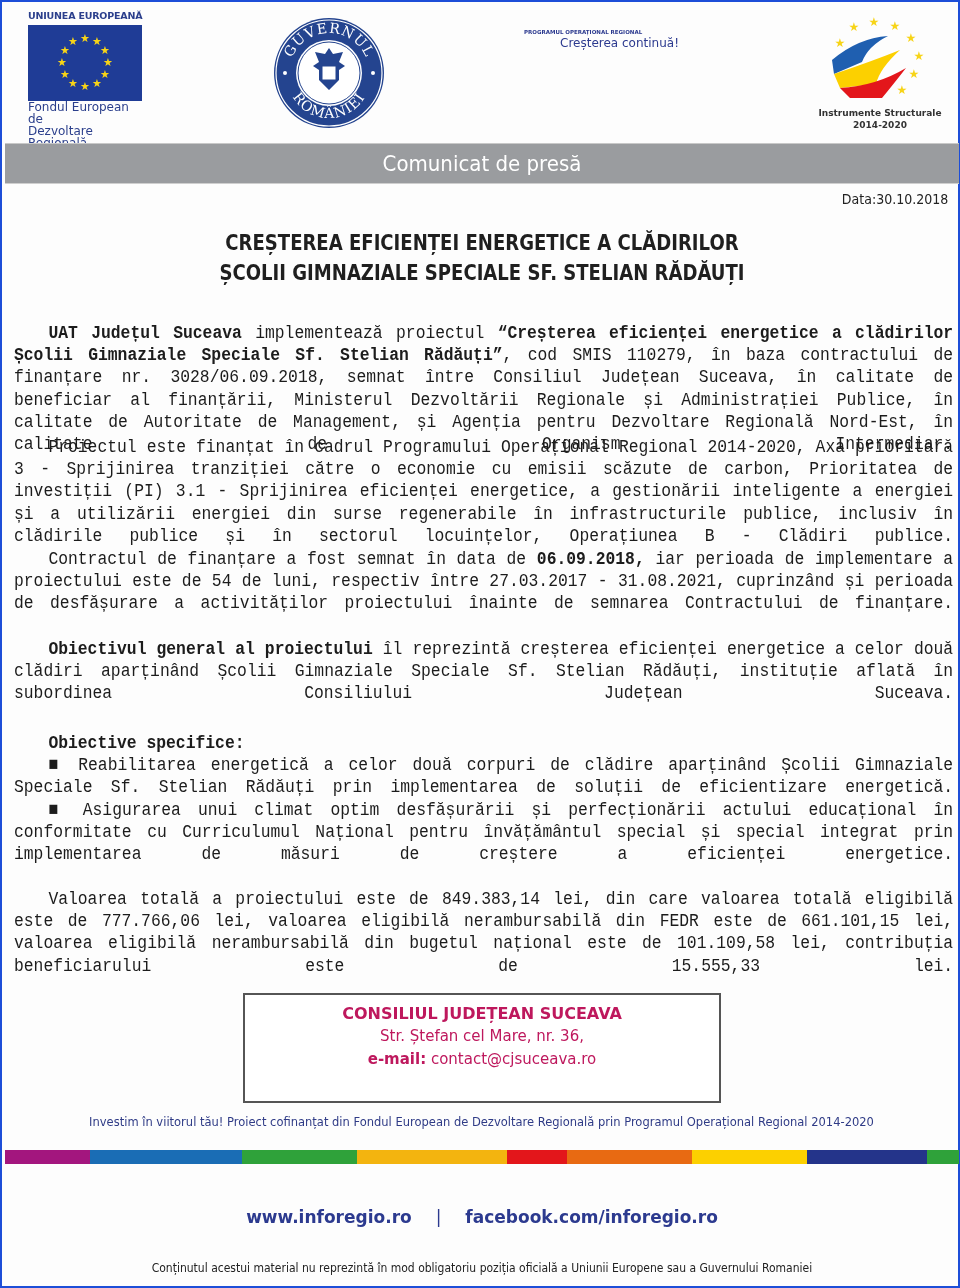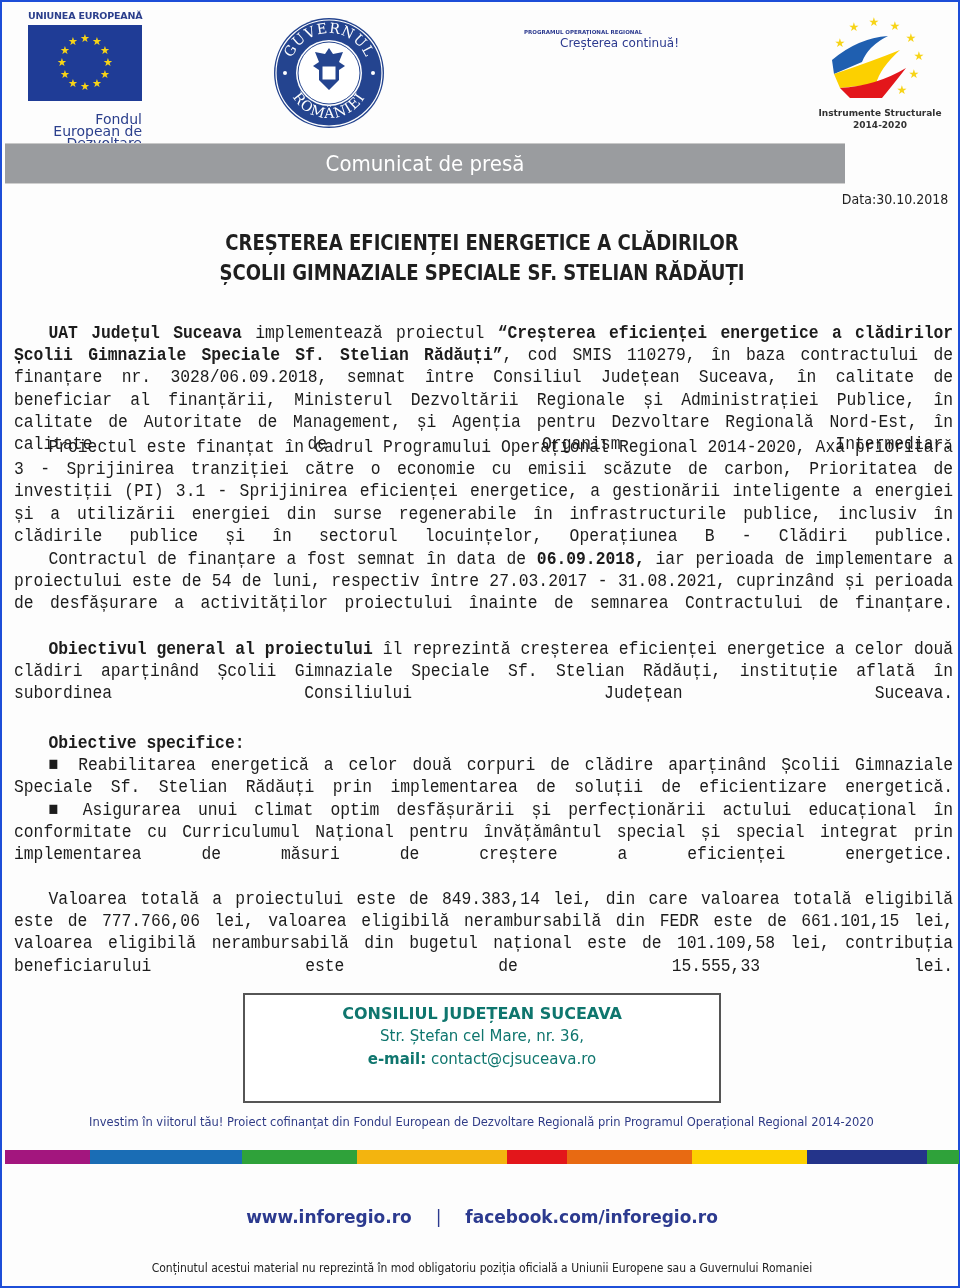--- a/index.html
+++ b/index.html
@@ -6,43 +6,43 @@
   html, body { width: 960px; height: 1288px; background: #fff; overflow: hidden; }
   body { font-family: "DejaVu Sans", sans-serif; color: #1a1a1a; position: relative; }
   .frame { position: absolute; left: 0; top: 0; width: 960px; height: 1288px; border: 2px solid #1d4ed8; background: #fdfdfd; }
 
   
   .logos { position: absolute; left: 0; top: 0; width: 960px; height: 138px; }
   .logo { position: absolute; }
   .eu { left: 26px; top: 8px; width: 122px; }
   .eu .cap { font-size: 9.5px; font-weight: bold; color: #2b3f8c; letter-spacing: -0.2px; white-space: nowrap; }
   .eu .flag { width: 114px; height: 76px; background: #1f3c96; margin-top: 4px; position: relative; }
-  .eu .sub { font-size: 14px; color: #2b3f8c; line-height: 12px; margin-top: 12px; text-align: right; width: 114px; }
+  .eu .sub { font-size: 12px; color: #2b3f8c; line-height: 12px; margin-top: 0; text-align: left; width: 114px; }
   .gov { left: 270px; top: 14px; width: 114px; height: 114px; }
   .regio { left: 522px; top: 25px; width: 200px; height: 90px; }
   .regio .word { font-family: "Liberation Sans", sans-serif; font-weight: bold; font-size: 58px; color: #2c3a8f; letter-spacing: -2px; line-height: 58px; }
   .regio .prog { font-size: 5.5px; color: #2c3a8f; font-weight: bold; letter-spacing: 0; margin-top: 2px; }
   .regio .slogan { font-size: 12px; color: #2c3a8f; margin-left: 36px; margin-top: 1px; }
   .is { left: 808px; top: 8px; width: 140px; height: 126px; }
   .is .cap { position: absolute; left: 0; top: 97px; width: 140px; text-align: center; font-size: 9px; font-weight: bold; color: #333; line-height: 12px; }
 
   
-  .band { position: absolute; left: 3px; top: 141px; width: 840px; height: 41px; background: #9a9c9f; border-top: 1px solid #c8c8c8; border-bottom: 1px solid #cfcfcf; }
+  .band { position: absolute; left: 3px; top: 141px; width: 954px; height: 41px; background: #9a9c9f; border-top: 1px solid #c8c8c8; border-bottom: 1px solid #cfcfcf; }
   .band-title { display: block; text-align: center; color: #fff; font-size: 22px; line-height: 40px; font-family: "DejaVu Sans", sans-serif; transform: scaleX(0.9); }
 
   .date { position: absolute; right: 10px; top: 189px; font-size: 14px; color: #222; transform: scaleX(0.9); transform-origin: right; }
 
   .title { position: absolute; left: 0; top: 226px; width: 960px; text-align: center; font-size: 21px; font-weight: bold; line-height: 30px; color: #1f1f1f; }
   .title span { display: block; transform: scaleX(0.86); }
 
   .body { position: absolute; left: 12px; width: 939px; font-family: Liberation Mono, monospace; font-size: 19px; line-height: 22.2px; color: #1c1c1c; }
   .justify { text-align-last: justify; text-align: justify; white-space: normal; width: 100%; }
   b { font-weight: bold; }
 
-  .contact { position: absolute; left: 241px; top: 991px; width: 478px; height: 110px; border: 2px solid #555; background: #fff; text-align: center; font-size: 15px; line-height: 23px; padding-top: 7px; color: #0f766e; }
+  .contact { position: absolute; left: 241px; top: 991px; width: 478px; height: 110px; border: 2px solid #555; background: #fff; text-align: center; font-size: 15px; line-height: 23px; padding-top: 7px; color: #be185d; }
   .contact .org { font-weight: bold; font-size: 16px; }
 
   .slogan-line { position: absolute; left: 0; top: 1112px; width: 960px; text-align: center; font-size: 12.5px; color: #2f3b86; }
   .slogan-line span { display: inline-block; transform: scaleX(0.92); white-space: nowrap; }
 
   .colorbar { position: absolute; left: 3px; top: 1148px; width: 954px; height: 14px; display: flex; }
   .seg { height: 14px; }
 
   .links { position: absolute; left: 0; top: 1205px; width: 960px; text-align: center; font-size: 17px; color: #2c3a8f; font-weight: bold; }
   .links span { display: inline-block; }

